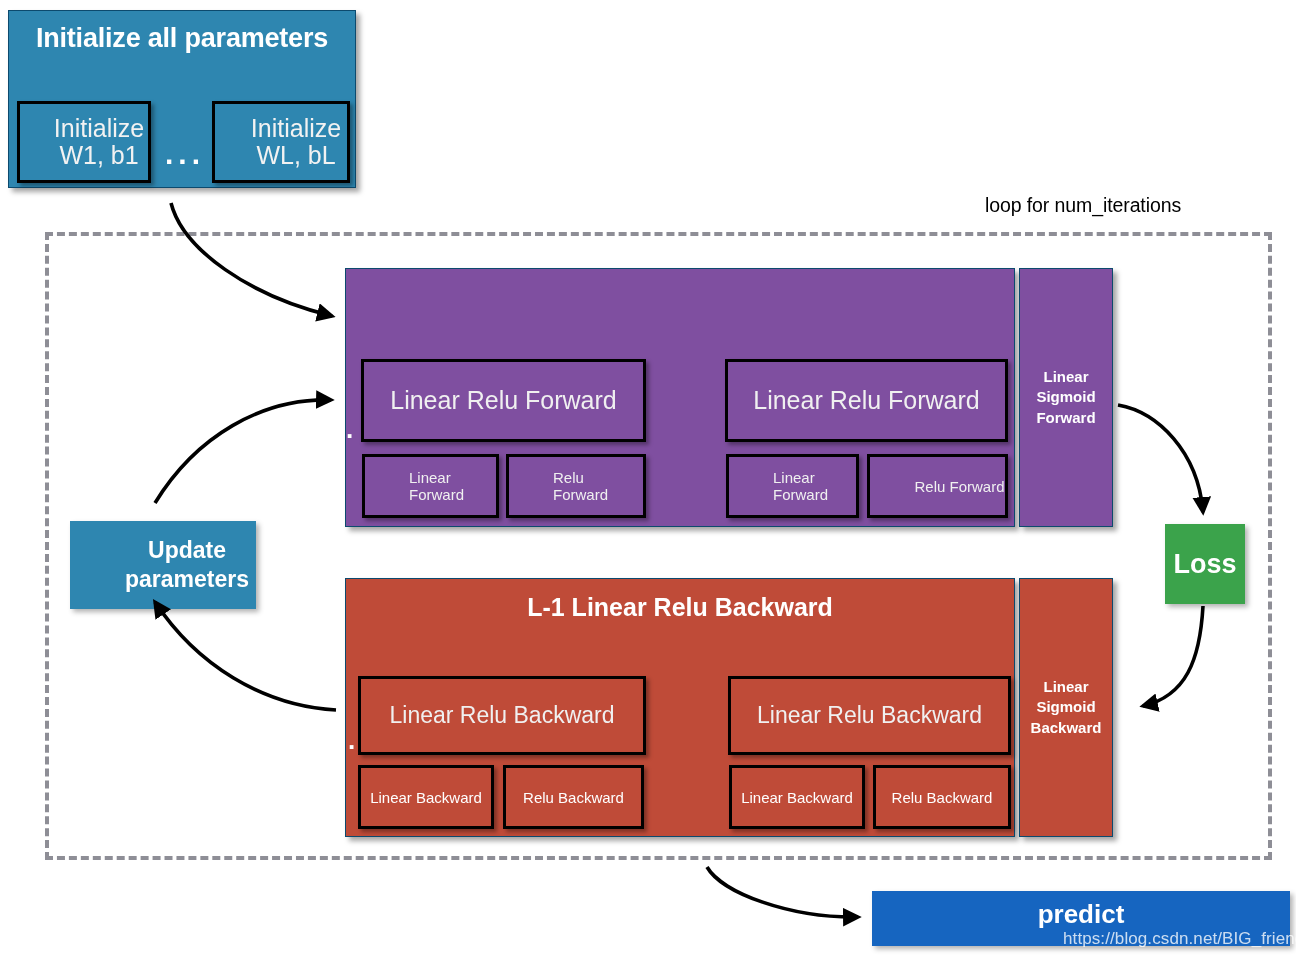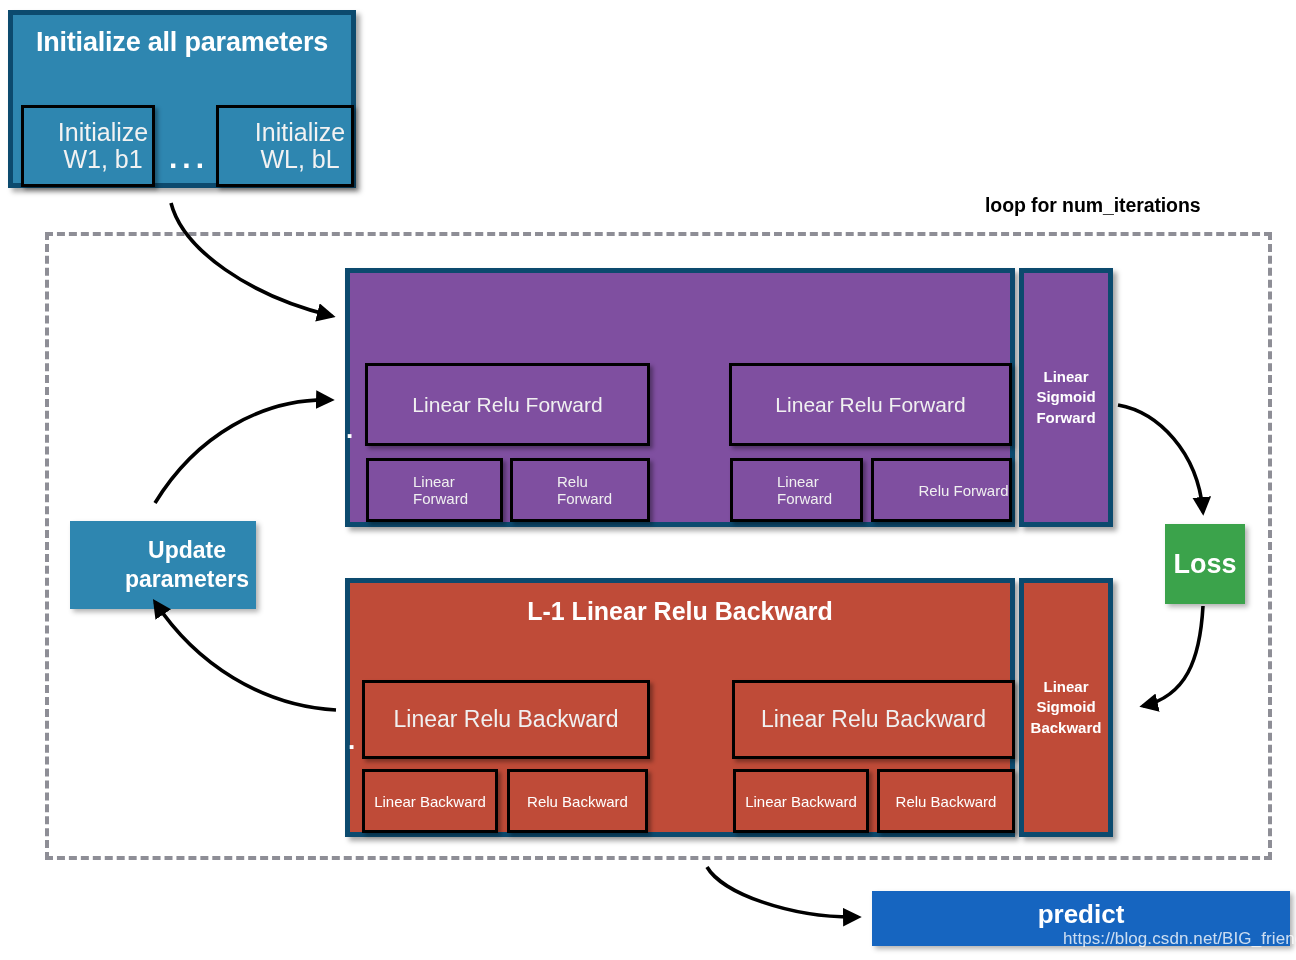--- a/index.html
+++ b/index.html
@@ -20,21 +20,21 @@
     position: absolute;
     left: 0; top: 0;
     width: 1296px;
     height: 960px;
   }
 
   
   .blk {
     position: absolute;
     box-sizing: border-box;
-    border: 5px solid #0c4a6e;
+    border: 1px solid #0c4a6e;
     box-shadow: 4px 4px 5px rgba(0,0,0,0.35);
     color: #ffffff;
     display: flex;
   }
   .blk.noborder { border: none; }
 
   .lbl-center {
     width: 100%;
     text-align: center;
     color: #f2f2f2;
@@ -69,42 +69,42 @@
   #init-sub-2 { left: 203px;top: 90px; width: 138px; height: 82px; }
   #init-dots {
     position: absolute; left: 155px; top: 128px; width: 42px;
     font-size: 30px; font-weight: bold; letter-spacing: 5px; color: #ffffff;
     text-align: center; line-height: 1;
   }
 
   
   #loop-label {
     position: absolute; left: 985px; top: 194px;
-    font-size: 19.5px; font-weight: bold; color: #000000;
+    font-size: 19.5px; font-weight: normal; color: #000000;
     letter-spacing: -0.1px;
   }
   #loop-box {
     position: absolute; left: 45px; top: 232px;
     width: 1227px; height: 628px;
     border: 4px dashed #8e8e96;
     box-sizing: border-box;
   }
 
   
   #fwd-group { left: 345px; top: 268px; width: 670px; height: 259px; }
   #fwd-title {
     position: absolute; left: 0; top: 14px; width: 100%;
     font-size: 25px; font-weight: bold; text-align: center; color: #ffffff;
   }
   .lrf {
     position: absolute; box-sizing: border-box; border: 3px solid #000;
     box-shadow: 3px 3px 4px rgba(0,0,0,0.35);
     background-color: #7F4FA0;
     display: flex; align-items: center; justify-content: center;
-    font-size: 21px; color: #f0f0f0;
+    font-size: 25px; color: #f0f0f0;
   }
   #lrf-1 { left: 15px;  top: 90px; width: 285px; height: 83px; }
   #lrf-2 { left: 379px; top: 90px; width: 283px; height: 83px; }
   .sub-f {
     position: absolute; box-sizing: border-box; border: 3px solid #000;
     box-shadow: 3px 3px 4px rgba(0,0,0,0.35);
     background-color: #7F4FA0;
     display: flex; align-items: center; justify-content: center;
     font-size: 15px; color: #f0f0f0; padding-left: 44px;
   }

